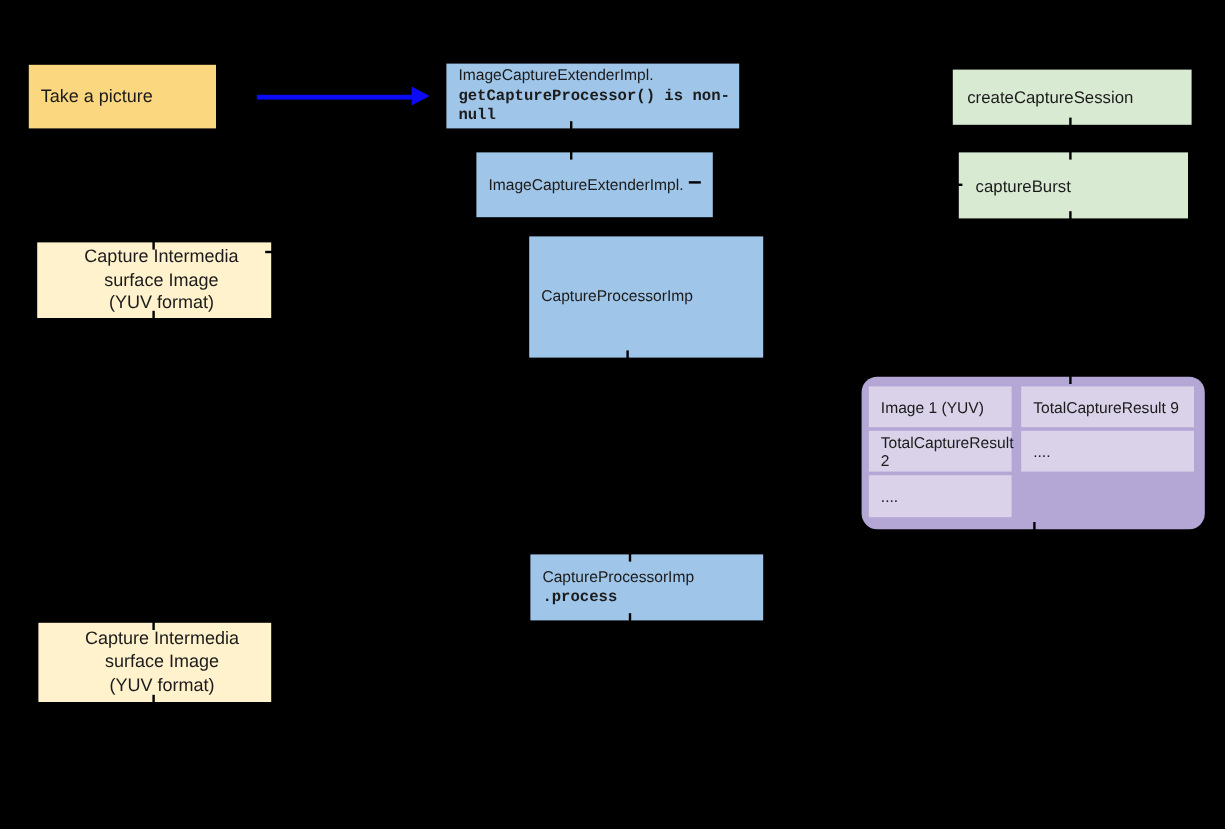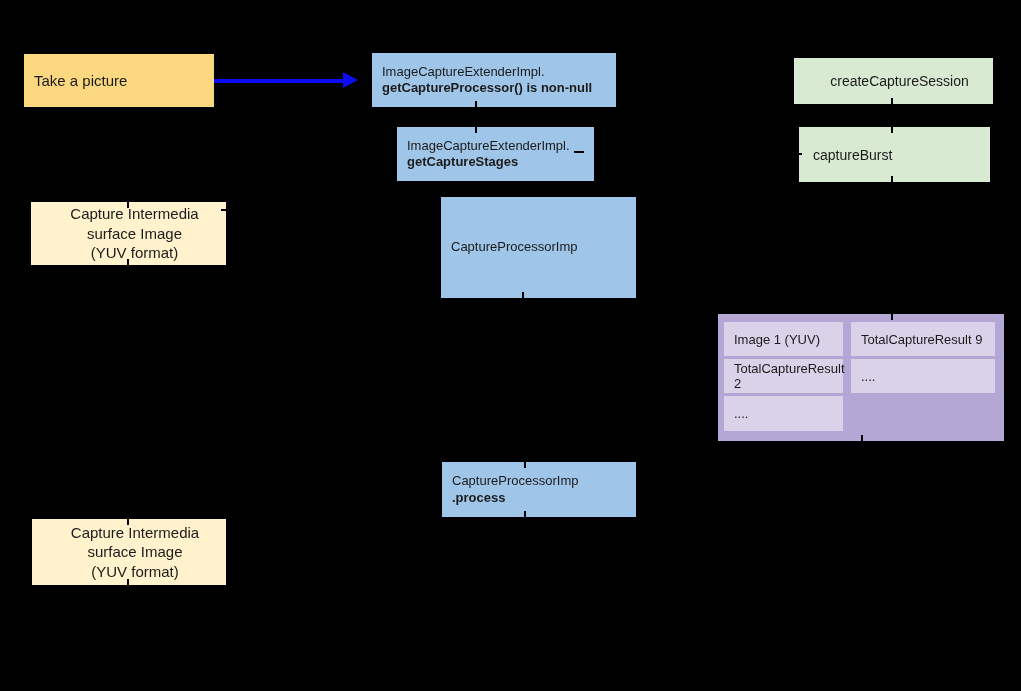--- a/index.html
+++ b/index.html
@@ -23,67 +23,66 @@
   .canvas{position:absolute;inset:0;}
   .box{
     position:absolute;box-sizing:border-box;
     display:flex;flex-direction:column;justify-content:center;
     color:var(--text);
   }
   .yellow{background:var(--yellow-box);font-size:15px;padding-left:10px;}
   .blue{background:var(--blue-box);font-size:13px;line-height:16.5px;padding-left:10px;margin-left:14px;}
   .green{background:var(--green-box);font-size:14px;padding-left:12px;}
   .cream{background:var(--cream-box);font-size:15px;line-height:19.5px;padding-left:12px;align-items:center;}
-  .bold{font-weight:bold;}
+  .bold{font-weight:bold;font-family:Liberation Mono, monospace;}
   .flow-line{position:absolute;left:214px;top:79px;width:132px;height:4px;background:var(--arrow-blue);}
   .flow-head{position:absolute;left:343px;top:72px;width:0;height:0;
     border-top:8px solid transparent;border-bottom:8px solid transparent;
     border-left:15px solid var(--arrow-blue);}
   .ptable{
     position:absolute;left:718px;top:314px;width:286px;height:127px;
     background:var(--purple-frame);box-sizing:border-box;
     display:grid;grid-template-columns:119px 144px;grid-template-rows:34px 34px 35px;
-    gap:3px 8px;padding:8px 9px 10px 6px;
+    gap:3px 8px;padding:8px 9px 10px 6px;border-radius:13px;
   }
   .pcell{
     background:var(--purple-cell);display:flex;align-items:center;
     padding-left:10px;font-size:13px;color:var(--text);box-sizing:border-box;
   }
   .tick{position:absolute;background:#000;}
   .tick.v{width:2px;height:12px;}
   .tick.h{width:10px;height:2px;}
   .tick.tri{
     width:0;height:0;background:transparent;
     border-top:5px solid transparent;border-bottom:5px solid transparent;
     border-left:8px solid #000;
   }
 </style>
 </head>
 <body>
 
 <div class="canvas">
 
-  <div class="box yellow" style="left:24px;top:54px;width:190px;height:53px;">
+  <div class="box yellow" style="left:24px;top:54px;width:156px;height:53px;">
     <span>Take a picture</span>
   </div>
 
   <div class="flow-line"></div>
   <div class="flow-head"></div>
 
   <div class="box blue" style="left:358px;top:53px;width:244px;height:54px;">
     <span>ImageCaptureExtenderImpl.</span>
     <span class="bold">getCaptureProcessor() is non-null</span>
   </div>
 
   <div class="box blue" style="left:383px;top:127px;width:197px;height:54px;">
     <span>ImageCaptureExtenderImpl.</span>
-    <span class="bold">getCaptureStages</span>
   </div>
 
-  <div class="box green" style="left:794px;top:58px;width:199px;height:46px;text-align:center;">
+  <div class="box green" style="left:794px;top:58px;width:199px;height:46px;">
     <span>createCaptureSession</span>
   </div>
 
   <div class="box green" style="left:799px;top:127px;width:191px;height:55px;padding-left:14px;">
     <span>captureBurst</span>
   </div>
 
   <div class="box cream" style="left:31px;top:202px;width:195px;height:63px;">
     <span>Capture Intermedia</span>
     <span>surface Image</span>

